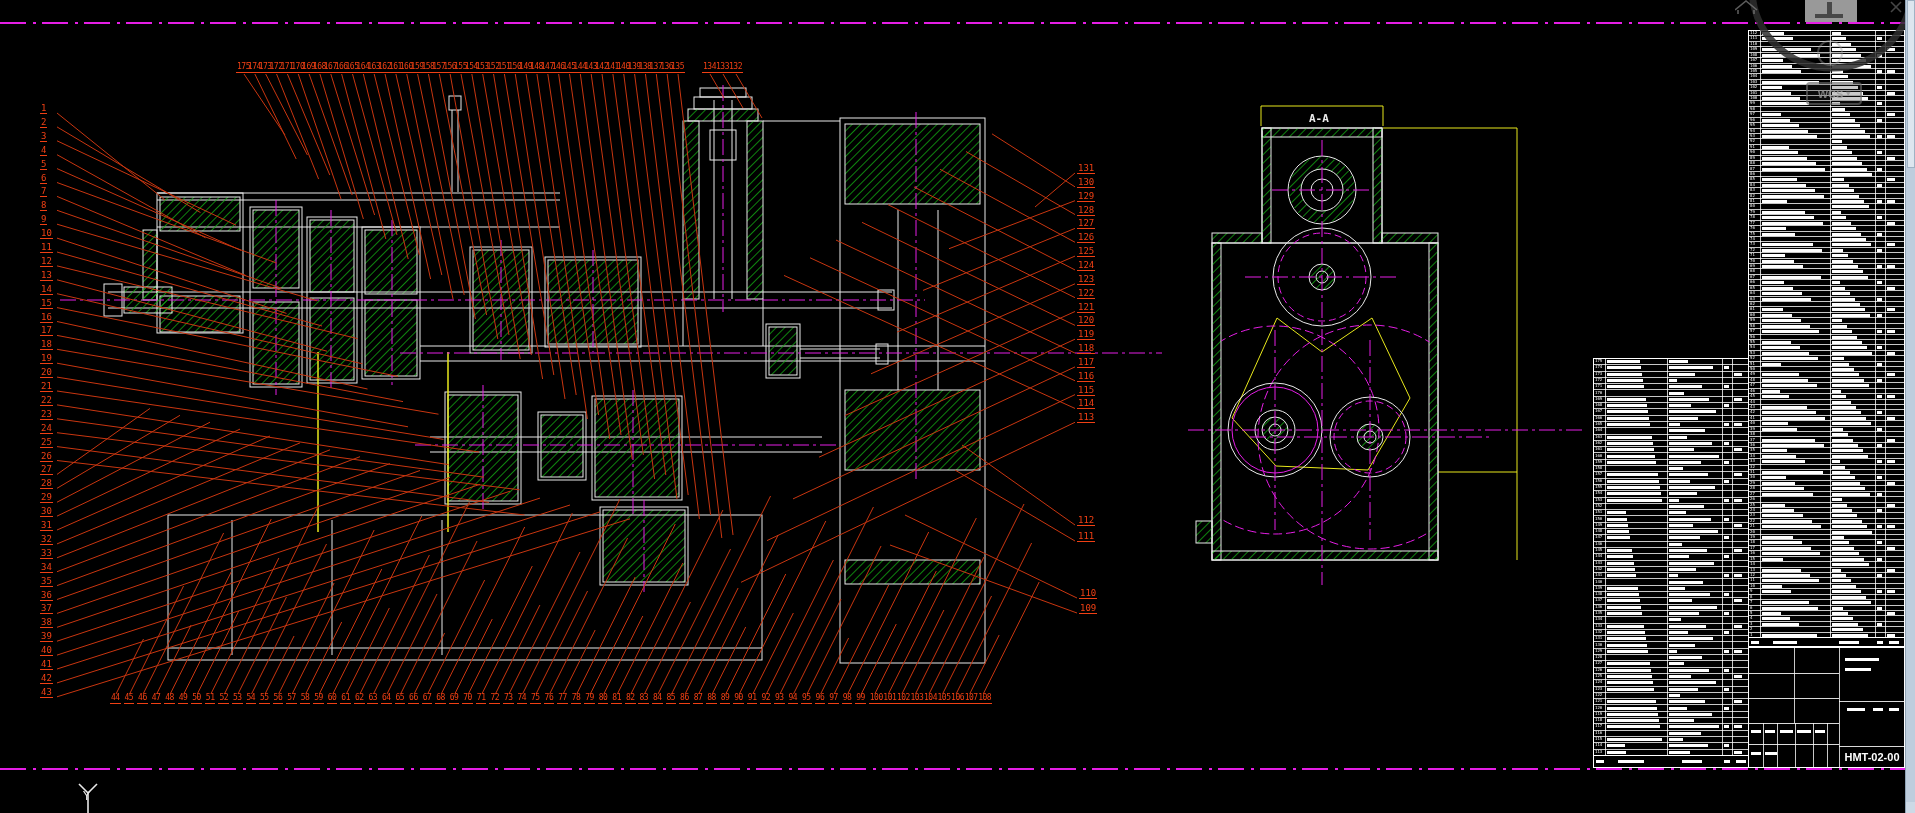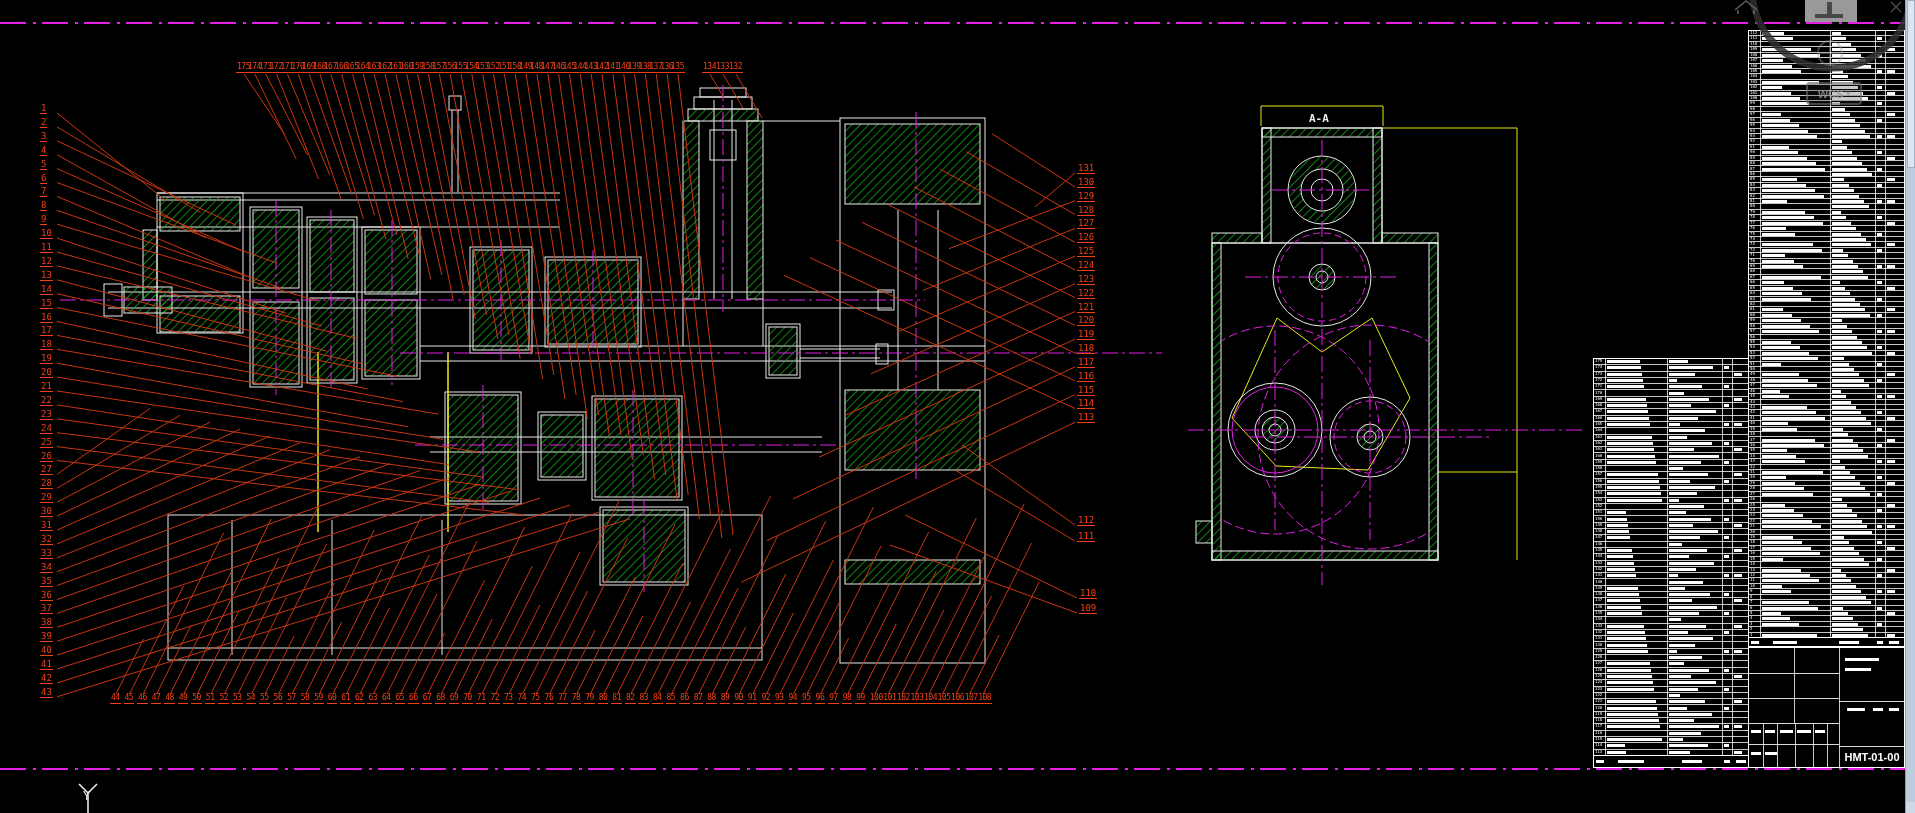--- a/index.html
+++ b/index.html
@@ -1589,21 +1589,21 @@
     <div class="blob" style="left:31px;top:82px;width:13px;"></div>
     <div class="blob" style="left:48px;top:82px;width:14px;"></div>
     <div class="blob" style="left:66px;top:82px;width:10px;"></div>
     <div class="blob" style="left:2px;top:104px;width:10px;"></div>
     <div class="blob" style="left:16px;top:104px;width:12px;"></div>
     <div class="blob" style="left:96px;top:10px;width:34px;"></div>
     <div class="blob" style="left:96px;top:20px;width:26px;"></div>
     <div class="blob" style="left:98px;top:60px;width:18px;"></div>
     <div class="blob" style="left:124px;top:60px;width:10px;"></div>
     <div class="blob" style="left:140px;top:60px;width:10px;"></div>
-    <div class="tb-code">HMT-01-00</div>
+    <div class="tb-code">HMT-02-00</div>
   </div>
 
   <div id="viewcube">
     <svg width="175" height="110" viewBox="0 0 175 110">
       <g opacity="0.85">
         <circle cx="97" cy="-12" r="80" fill="none" stroke="#2e2e2e" stroke-width="7"></circle>
         <rect x="70" y="0" width="52" height="22" fill="#b4b4b4"></rect>
         <rect x="92" y="2" width="5" height="14" fill="#555"></rect>
         <rect x="80" y="14" width="28" height="4" fill="#555"></rect>
         <g stroke="#9a9a9a" stroke-width="1.6" fill="none" opacity="0.7">

